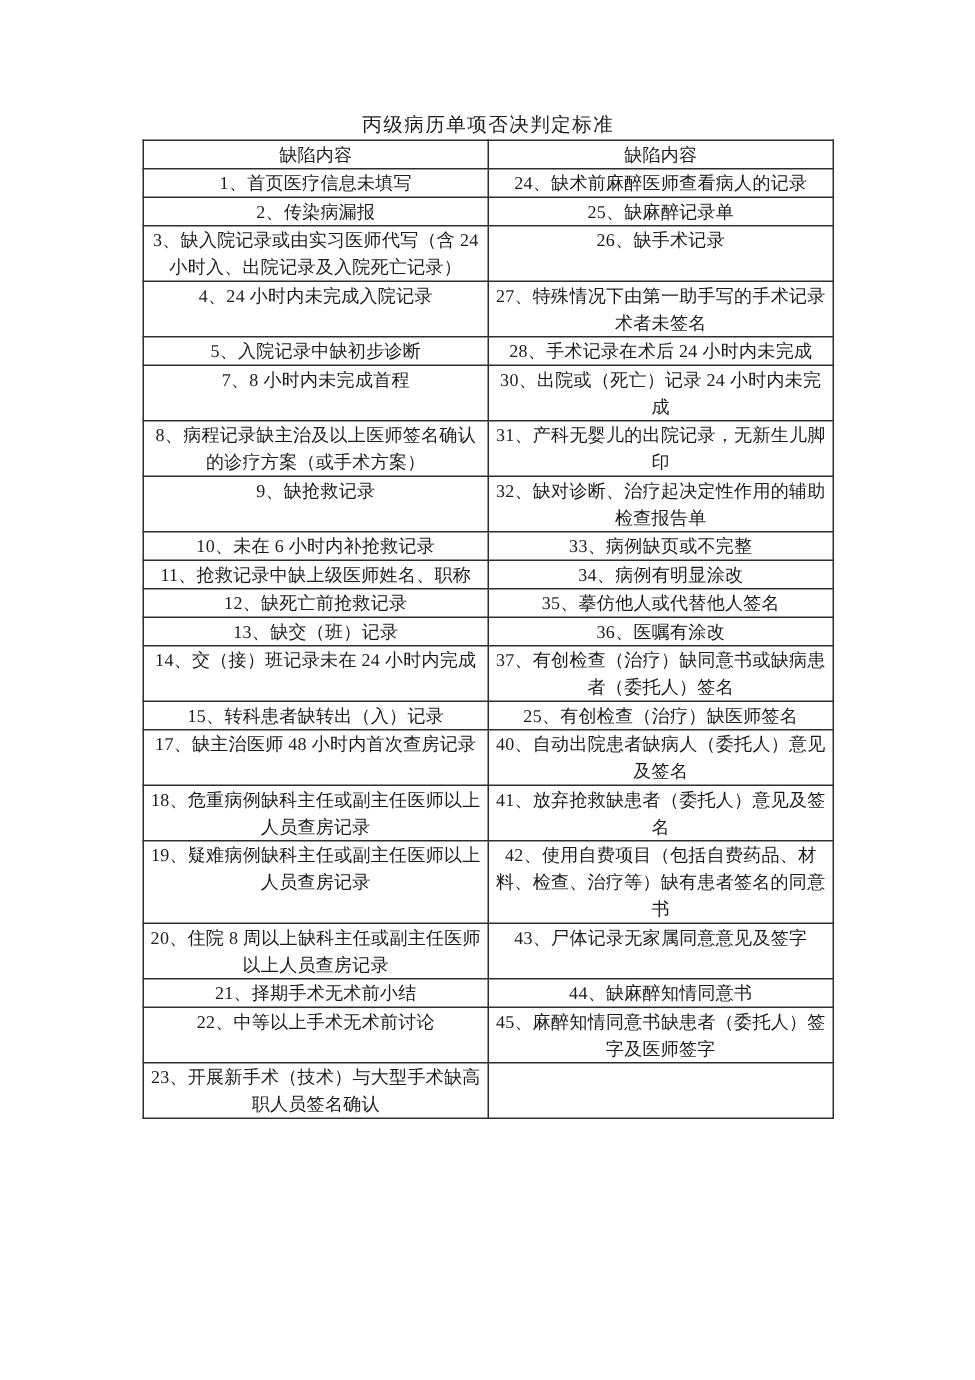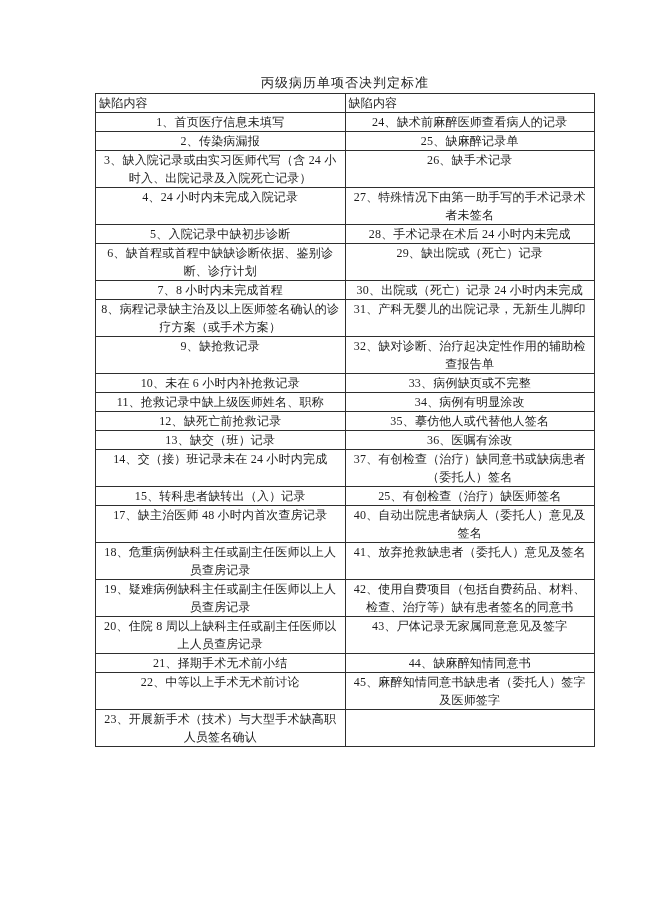--- a/index.html
+++ b/index.html
@@ -11,21 +11,21 @@
     position: relative;
     width: 650px;
     height: 920px;
     font-family: "Liberation Serif", "DejaVu Serif", serif;
     color: #1c1c1c;
   }
   .doc {
     position: absolute;
     left: 95px;
     top: 74px;
-    width: 500px;
+    width: 461px;
   }
   .doc-title {
     text-align: center;
     font-size: 13px;
     line-height: 17px;
     letter-spacing: 1px;
     margin: 0 0 2px 0;
     font-weight: normal;
   }
   table.defect-table {
@@ -40,21 +40,21 @@
     font-size: 12px;
     line-height: 18px;
     padding: 0 3px;
     vertical-align: top;
     font-weight: normal;
     letter-spacing: 0.2px;
     word-break: break-all;
     text-align: center;
   }
   table.defect-table th {
-    text-align: left;
+    text-align: center;
   }
 </style>
 </head>
 <body>
 
 <div class="doc">
   <h1 class="doc-title">丙级病历单项否决判定标准</h1>
 
   <table class="defect-table">
     <thead>
@@ -76,24 +76,20 @@
         <td>3、缺入院记录或由实习医师代写（含 24 小时入、出院记录及入院死亡记录）</td>
         <td>26、缺手术记录</td>
       </tr>
       <tr>
         <td>4、24 小时内未完成入院记录</td>
         <td>27、特殊情况下由第一助手写的手术记录术者未签名</td>
       </tr>
       <tr>
         <td>5、入院记录中缺初步诊断</td>
         <td>28、手术记录在术后 24 小时内未完成</td>
-      </tr>
-      <tr>
-        <td>6、缺首程或首程中缺缺诊断依据、鉴别诊断、诊疗计划</td>
-        <td>29、缺出院或（死亡）记录</td>
       </tr>
       <tr>
         <td>7、8 小时内未完成首程</td>
         <td>30、出院或（死亡）记录 24 小时内未完成</td>
       </tr>
       <tr>
         <td>8、病程记录缺主治及以上医师签名确认的诊疗方案（或手术方案）</td>
         <td>31、产科无婴儿的出院记录，无新生儿脚印</td>
       </tr>
       <tr>

